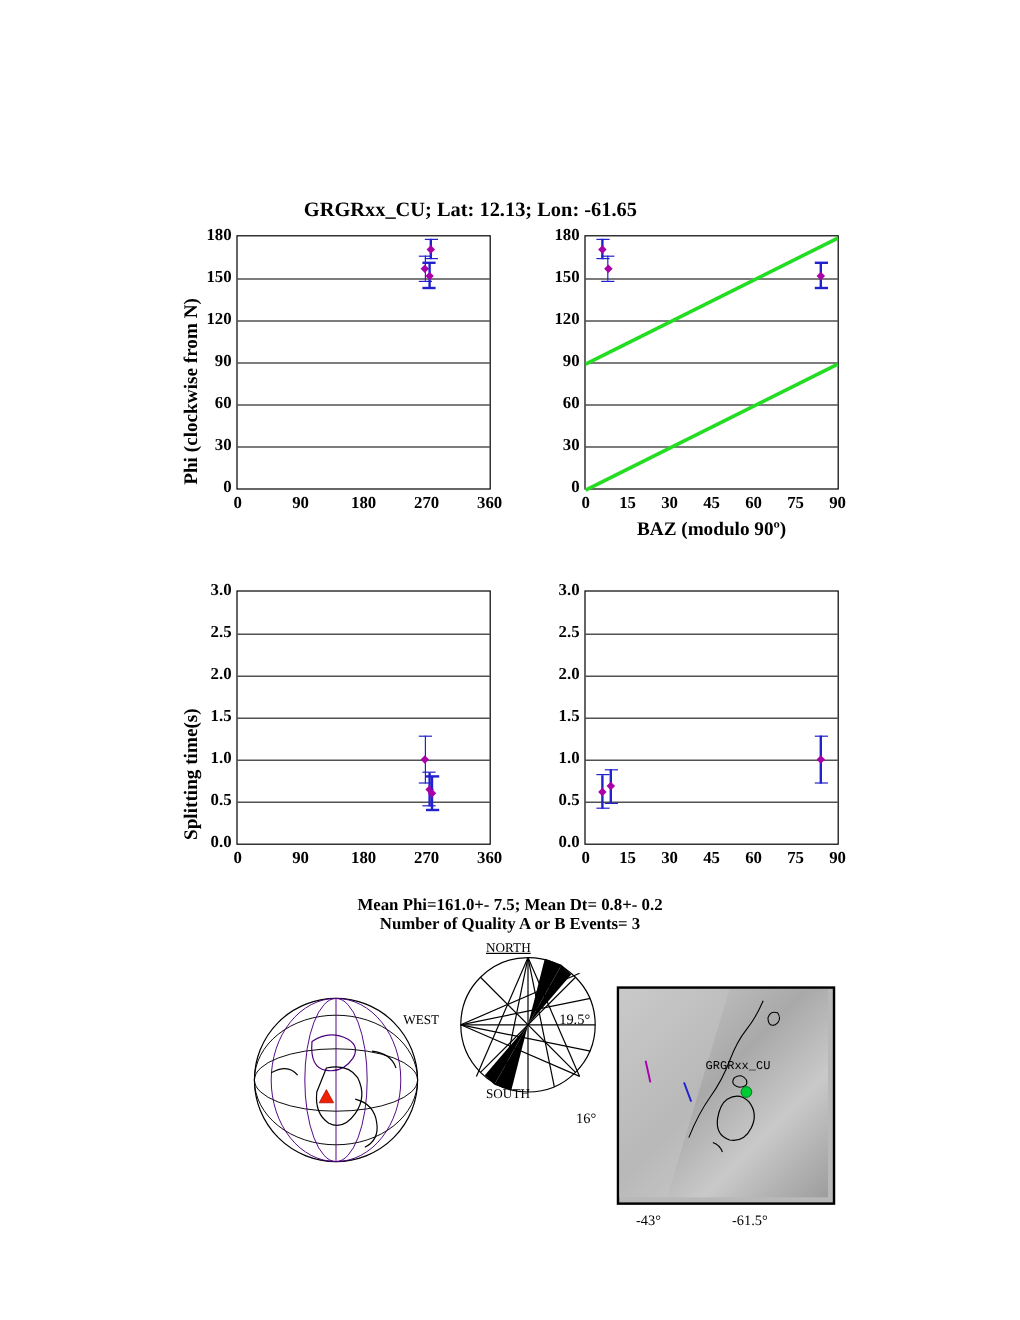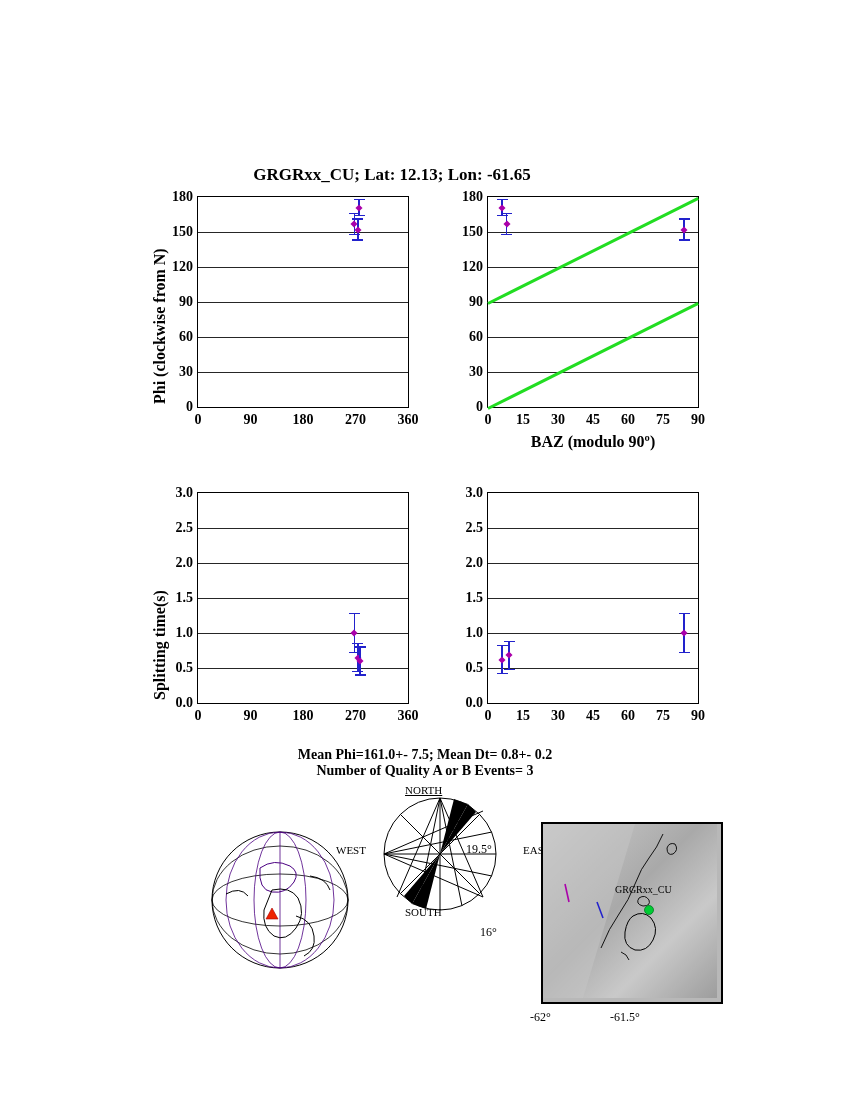--- a/index.html
+++ b/index.html
@@ -225,21 +225,21 @@
     <polygon points="68,68 54,123 40,118 68,68" fill="#000000"></polygon>
     <polygon points="68,68 96,18 104,26 68,68" fill="#000000"></polygon>
     <polygon points="68,68 40,118 32,110 68,68" fill="#000000"></polygon>
   </svg>
   <div class="rose-label" style="left:33px;top:-2px;text-decoration:underline;">NORTH</div>
   <div class="rose-label" style="left:33px;top:120px;">SOUTH</div>
   <div class="rose-label" style="left:-36px;top:58px;">WEST</div>
   <div class="rose-label" style="left:114px;top:58px;padding-left:37px;">EAST</div>
 </div>
 
-<div class="abs" id="map-frame" style="left:541px;top:822px;width:178px;height:178px;">
+<div class="abs" id="map-frame" style="left:514px;top:822px;width:178px;height:178px;font-family:Liberation Mono, monospace;">
   <svg width="174" height="174" viewBox="0 0 174 174" style="display:block;">
     <defs>
       <linearGradient id="sea" x1="0" y1="0" x2="1" y2="1">
         <stop offset="0%" stop-color="#cfcfcf"></stop>
         <stop offset="45%" stop-color="#a9a9a9"></stop>
         <stop offset="70%" stop-color="#c9c9c9"></stop>
         <stop offset="100%" stop-color="#9d9d9d"></stop>
       </linearGradient>
     </defs>
     <rect x="0" y="0" width="174" height="174" fill="url(#sea)"></rect>
@@ -252,14 +252,14 @@
 
     <line x1="22" y1="60" x2="26" y2="78" stroke="#aa00aa" stroke-width="1.6"></line>
     <line x1="54" y1="78" x2="60" y2="94" stroke="#2222cc" stroke-width="1.6"></line>
 
     <circle cx="106" cy="86" r="4.5" fill="#00cc33" stroke="#007722" stroke-width="0.8"></circle>
   </svg>
   <div class="station-label" style="left:72px;top:60px;">GRGRxx_CU</div>
 </div>
 <div class="abs map-tick" style="left:466px;top:842px;">19.5°</div>
 <div class="abs map-tick" style="left:480px;top:925px;">16°</div>
-<div class="abs map-tick" style="left:530px;top:1010px;">-62°</div>
+<div class="abs map-tick" style="left:530px;top:1010px;">-43°</div>
 <div class="abs map-tick" style="left:610px;top:1010px;">-61.5°</div>
 
 </body></html>

